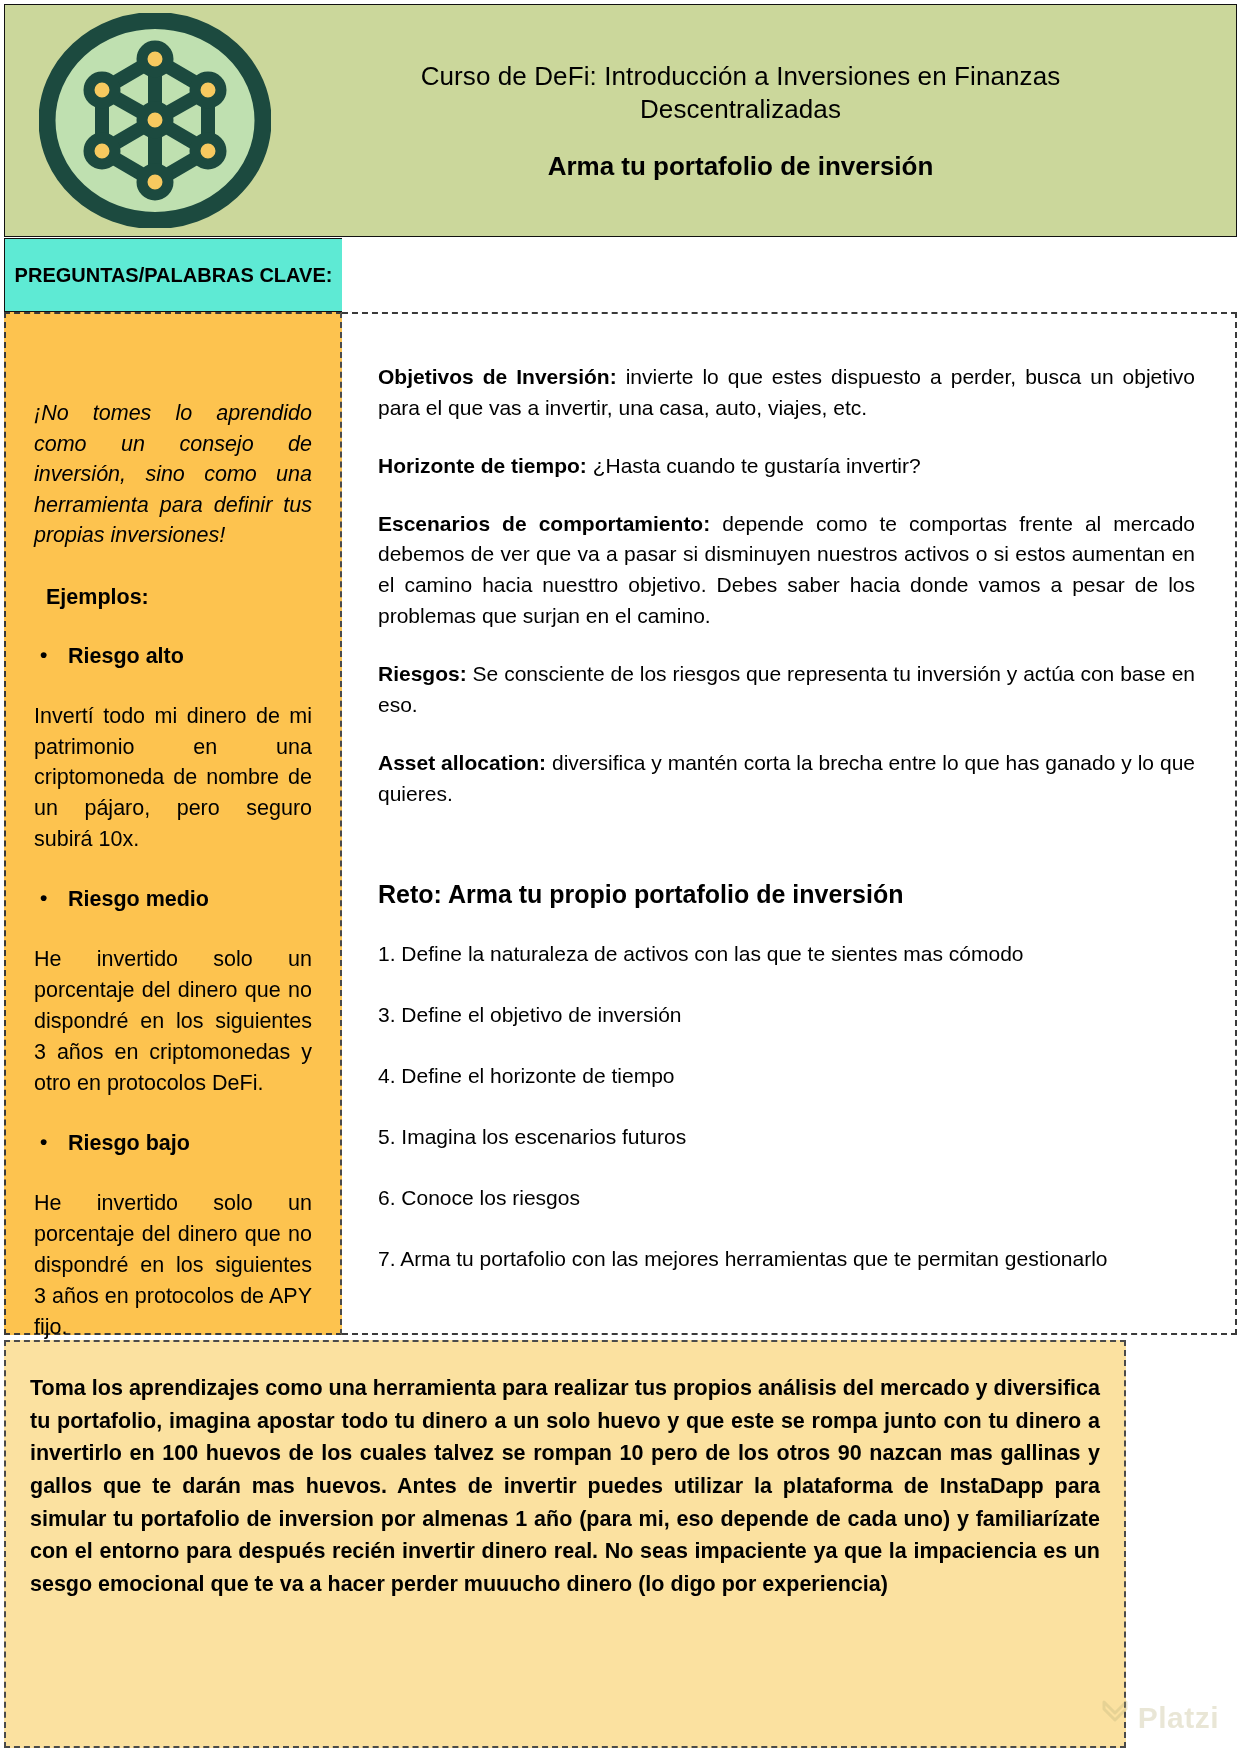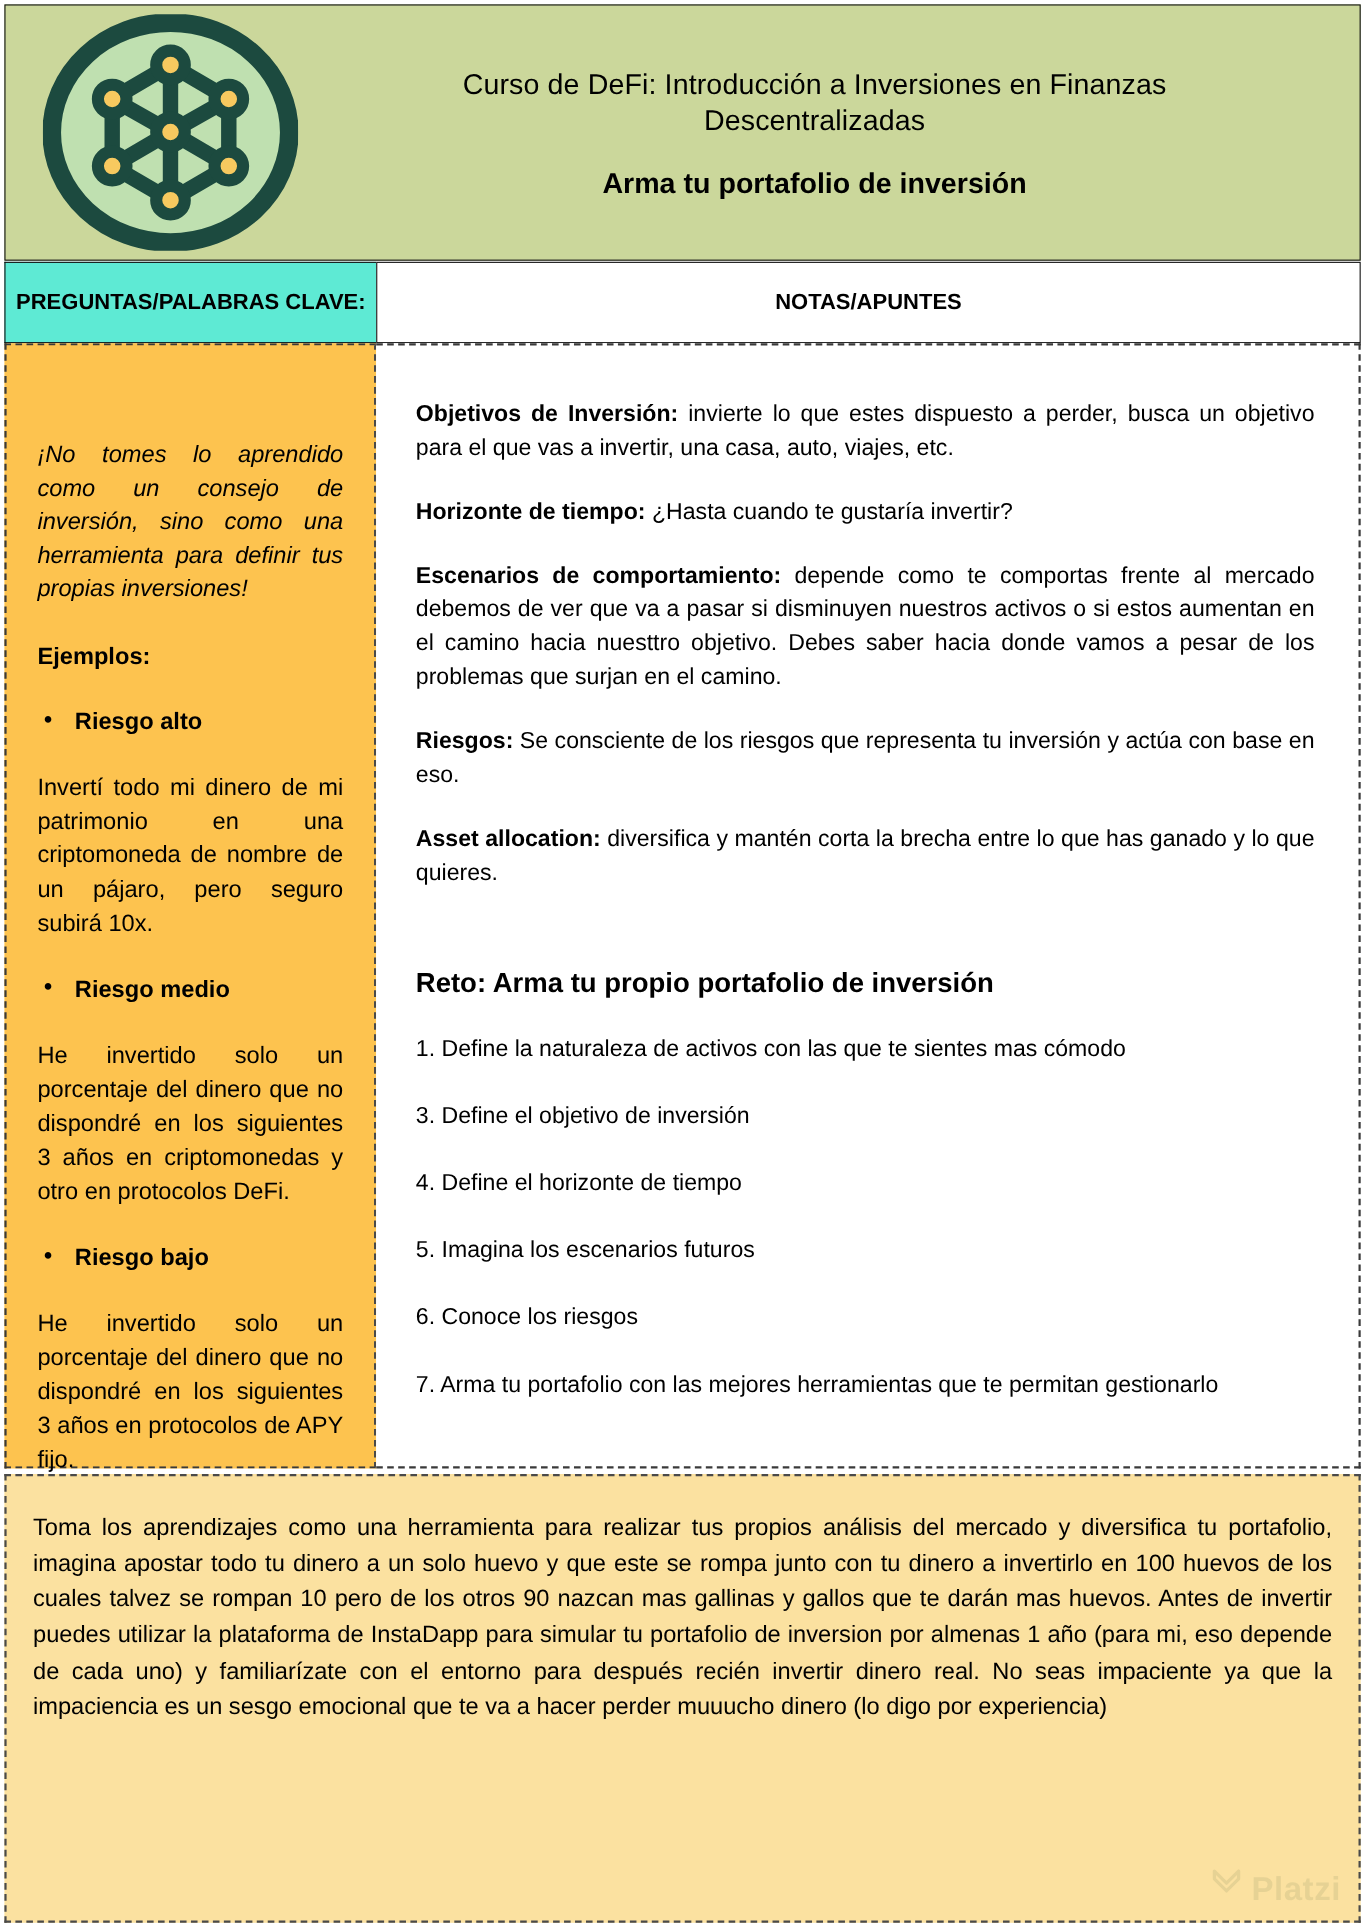--- a/index.html
+++ b/index.html
@@ -135,21 +135,21 @@
   .cue-intro {
     font-style: italic;
     font-size: 21.5px;
     line-height: 1.42;
     text-align: justify;
     margin: 0 0 34px 0;
   }
   .cue-h {
     font-size: 21.5px;
     font-weight: bold;
-    margin: 0 0 34px 0;
+    margin: 0 0 34px 12px;
   }
   .cue-bullet {
     font-size: 21.5px;
     font-weight: bold;
     margin: 0 0 32px 0;
     padding-left: 34px;
     position: relative;
   }
   .cue-bullet::before {
     content: "\2022";
@@ -184,26 +184,27 @@
     line-height: 1.47;
     text-align: justify;
     margin: 0 0 30px 0;
   }
 
   
   .summary {
     position: absolute;
     left: 4px;
     top: 1340px;
-    width: 1233px;
+    width: 1122px;
     height: 408px;
     background: #fbe1a0;
     border: 2px dashed #4a4a4a;
     box-sizing: border-box;
     padding: 30px 24px 20px 24px;
+    font-weight: bold;
   }
   .summary-text {
     font-size: 21.5px;
     line-height: 1.52;
     text-align: justify;
     margin: 0;
   }
 
   
   .watermark {
@@ -260,21 +261,20 @@
       </span>
     </div>
     <div class="banner-text">
       <div class="course-line">Curso de DeFi: Introducción a Inversiones en Finanzas Descentralizadas</div>
       <div class="deck-title">Arma tu portafolio de inversión</div>
     </div>
   </div>
 
   <div class="colhead-row">
     <div class="colhead-left">PREGUNTAS/PALABRAS CLAVE:</div>
-    <div class="colhead-right">NOTAS/APUNTES</div>
   </div>
 
   <div class="body-row">
 
     <div class="cue-col">
       <p class="cue-intro">¡No tomes lo aprendido como un consejo de inversión, sino como una herramienta para definir tus propias inversiones!</p>
       <p class="cue-h">Ejemplos:</p>
 
       <p class="cue-bullet">Riesgo alto</p>
       <p class="cue-p">Invertí todo mi dinero de mi patrimonio en una criptomoneda de nombre de un pájaro, pero seguro subirá 10x.</p>

